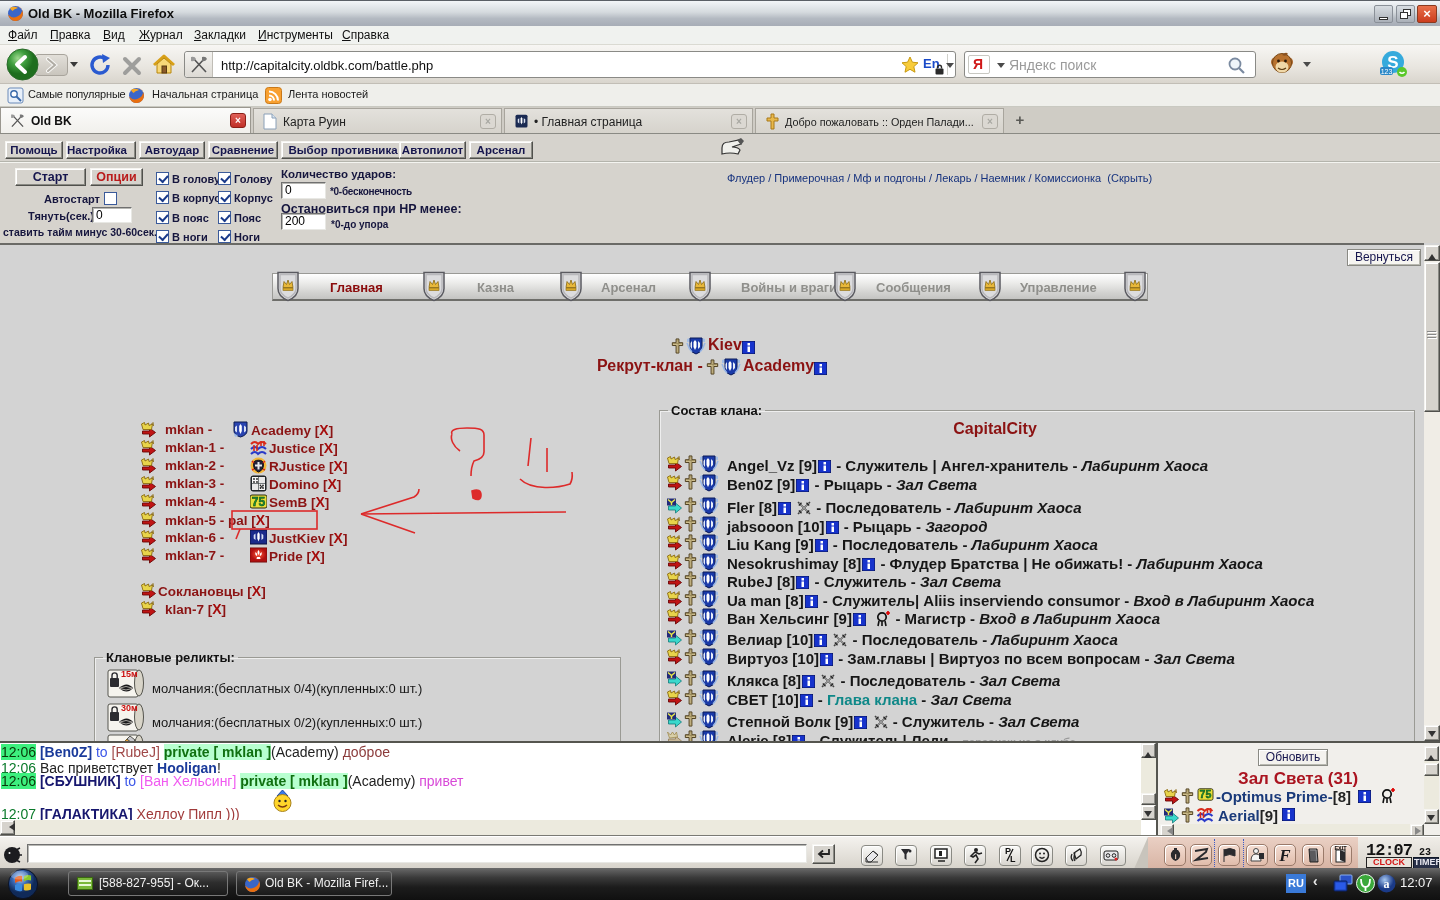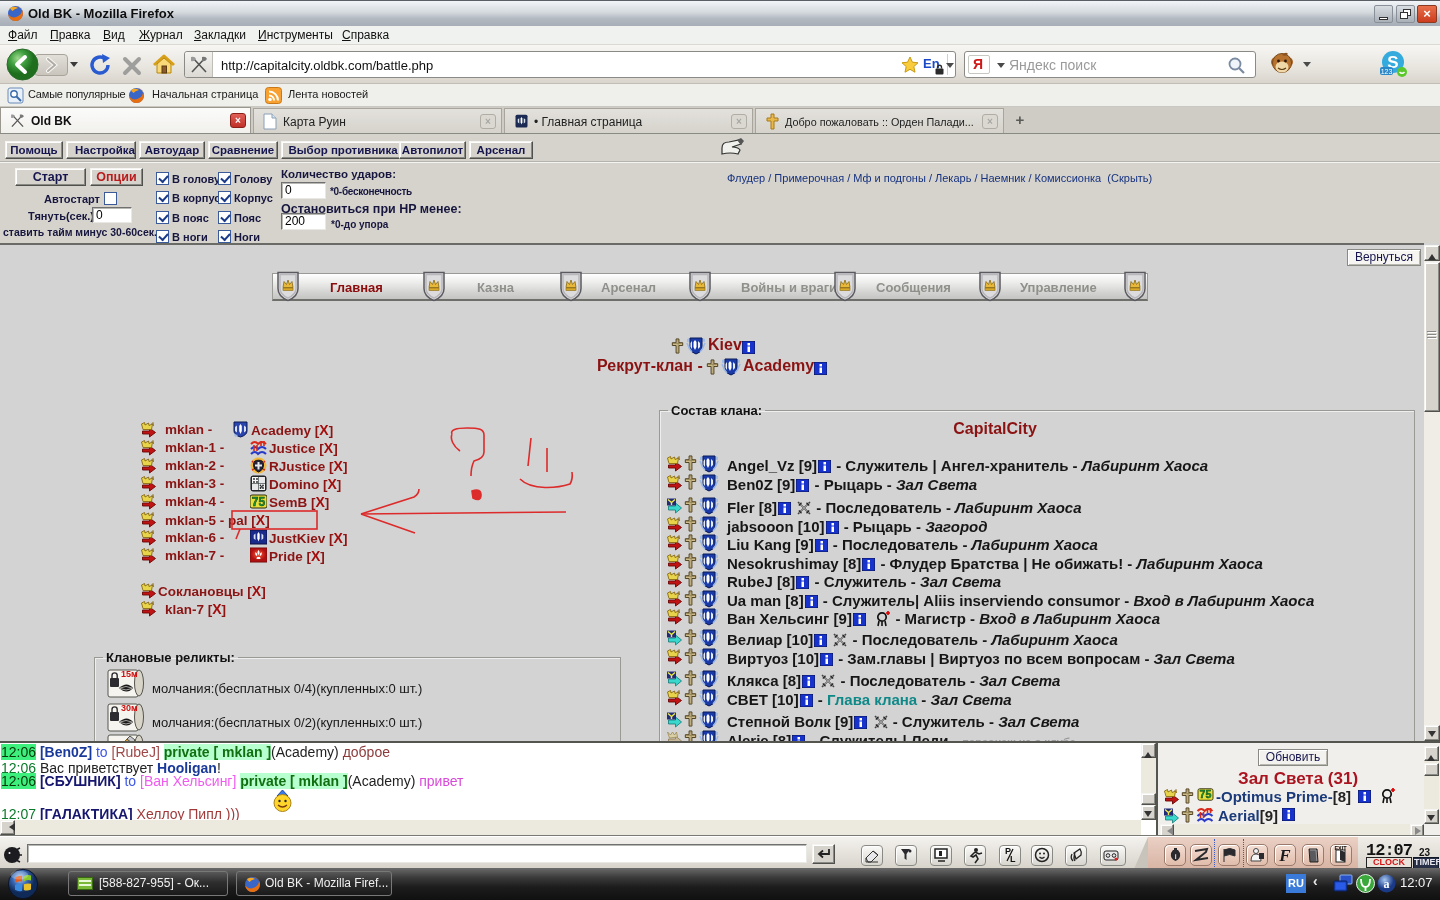--- a/index.html
+++ b/index.html
@@ -358,21 +358,21 @@
         <path d="M5 1 h3 v4 h4 v3 h-4 v8 h-3 v-8 H1 V5 h4 Z" fill="#e8b84a" stroke="#a87818"></path>
       </svg>
     <span class="abs" style="left:29px;top:7px;font-size:10.8px;color:#222">Добро пожаловать :: Орден Палади...</span>
     <div class="abs" style="left:226px;top:5px;width:16px;height:15px;background:#dbd8d2;border:1px solid #b0ada5;border-radius:3px;color:#a8a8a2;font-size:10px;font-weight:bold;text-align:center;line-height:13px">×</div>
   </div>
   <div class="abs b" style="left:1007px;top:4px;width:26px;height:19px;color:#5a5a56;font-size:15px;text-align:center;line-height:18px">+</div>
 </div>
 
 <div class="abs" style="left:0;top:133px;width:1440px;height:29px;background:#d6d3cd;border-top:1px solid #8a8a84;border-bottom:1px solid #b4b4ac;box-shadow:0 1px 0 #f4f4f0">
   <div class="abs btn3 b" style="left:5px;top:7px;width:58px;height:18px;white-space:nowrap;font-size:11.5px;color:#16164e;text-align:center;line-height:16px">Помощь</div>
-  <div class="abs btn3 b" style="left:66px;top:7px;width:70px;height:18px;white-space:nowrap;font-size:11.5px;color:#16164e;text-align:right;line-height:16px">Настройка</div>
+  <div class="abs btn3 b" style="left:66px;top:7px;width:70px;height:18px;white-space:nowrap;font-size:11.5px;color:#16164e;text-align:left;line-height:16px">Настройка</div>
   <div class="abs btn3 b" style="left:139px;top:7px;width:66px;height:18px;white-space:nowrap;font-size:11.5px;color:#16164e;text-align:center;line-height:16px">Автоудар</div>
   <div class="abs btn3 b" style="left:208px;top:7px;width:70px;height:18px;white-space:nowrap;font-size:11.5px;color:#16164e;text-align:center;line-height:16px">Сравнение</div>
   <div class="abs btn3 b" style="left:281px;top:7px;width:124px;height:18px;white-space:nowrap;font-size:11.5px;color:#16164e;text-align:center;line-height:16px">Выбор противника</div>
   <div class="abs btn3 b" style="left:399px;top:7px;width:67px;height:18px;white-space:nowrap;font-size:11.5px;color:#16164e;text-align:center;line-height:16px">Автопилот</div>
   <div class="abs btn3 b" style="left:469px;top:7px;width:64px;height:18px;white-space:nowrap;font-size:11.5px;color:#16164e;text-align:center;line-height:16px">Арсенал</div>
   <svg class="abs" style="left:720px;top:4px" width="26" height="20" viewBox="0 0 26 20">
     <path d="M2 10 q0 -6 7 -6 l10 -2 l2 4 l-9 3 q6 0 8 3 l-2 4 q-8 -2 -16 0 Z" fill="#f0f0ec" stroke="#333" stroke-width="1.2"></path>
     <path d="M17 2 l4 -2 l3 3 l-3 4" fill="#555"></path>
   </svg>
 </div>
@@ -963,21 +963,21 @@
   <svg class="abs" style="left:1331px;top:8px" width="20" height="20" viewBox="0 0 20 20">
         <rect x="5" y="5" width="9" height="12" fill="#fff" stroke="#222"></rect>
         <path d="M9 5 l5 2 v10 l-5 -2 Z" fill="#2a2a2e"></path>
         <text x="9.5" y="4.5" font-size="5.5" font-weight="bold" fill="#111" text-anchor="middle" font-family="Liberation Sans">EXIT</text>
       </svg>
   <div class="abs" style="left:1214px;top:2px;width:1px;height:28px;border-left:1px dotted #3a5ac8"></div>
   <div class="abs" style="left:1243px;top:2px;width:1px;height:28px;border-left:1px dotted #3a5ac8"></div>
   </div>
 
   <span class="abs b" style="left:1366px;top:4px;font-size:17px;color:#141414;font-family:'Liberation Mono',monospace;letter-spacing:-1px">12:07</span>
-  <span class="abs b" style="left:1419px;top:10px;font-size:10px;color:#141414;font-family:Liberation Sans, sans-serif">23</span>
+  <span class="abs b" style="left:1419px;top:10px;font-size:10px;color:#141414;font-family:Liberation Mono, monospace">23</span>
   <div class="abs b" style="left:1366px;top:20px;width:46px;height:11px;background:#e8e4dc;border:1px solid #222;color:#d41414;font-size:9px;text-align:center;line-height:9px">CLOCK</div>
   <div class="abs b" style="left:1413px;top:20px;width:26px;height:21px;background:#283048;border:1px solid #101828;color:#e8e8f0;font-size:9px;text-align:center;line-height:9px">TIMER</div>
 </div>
 
 <div class="abs" id="taskbar" style="left:0;top:868px;width:1440px;height:32px;background:linear-gradient(#6a6a6a,#3a3a3a 30%,#1c1c1c 60%,#101010)">
   <svg class="abs" style="left:5px;top:0px" width="36" height="32" viewBox="0 0 36 36">
     <defs>
         <radialGradient id="orb" cx="0.4" cy="0.3">
           <stop offset="0" stop-color="#b8d8f8"></stop>
           <stop offset="0.5" stop-color="#3a6ab8"></stop>

